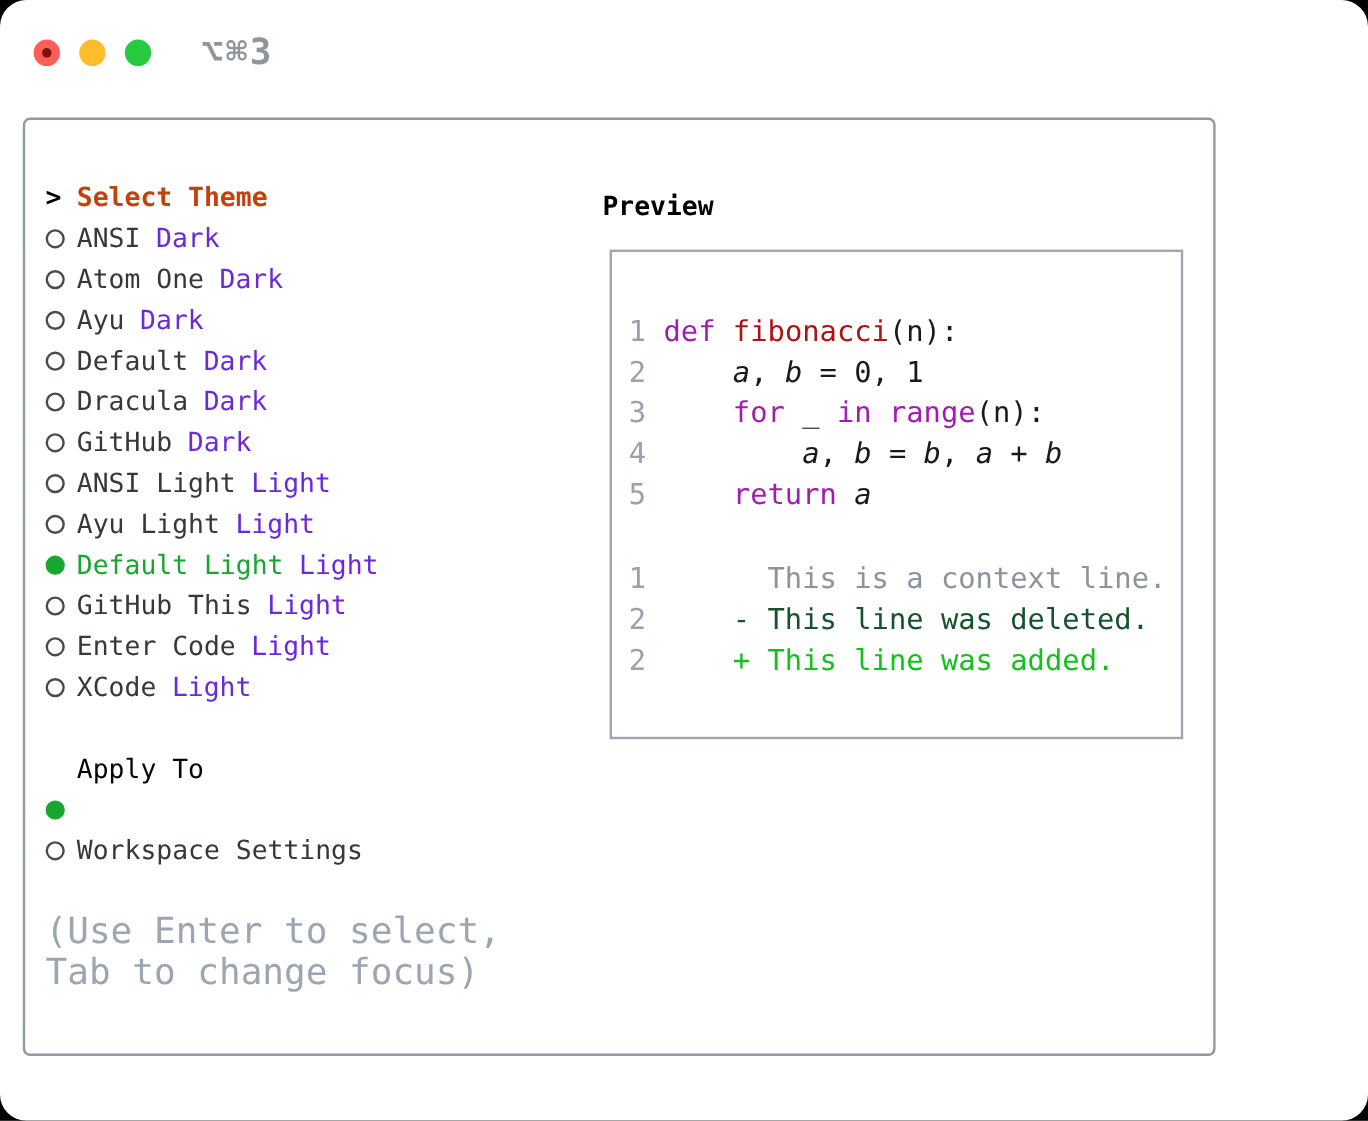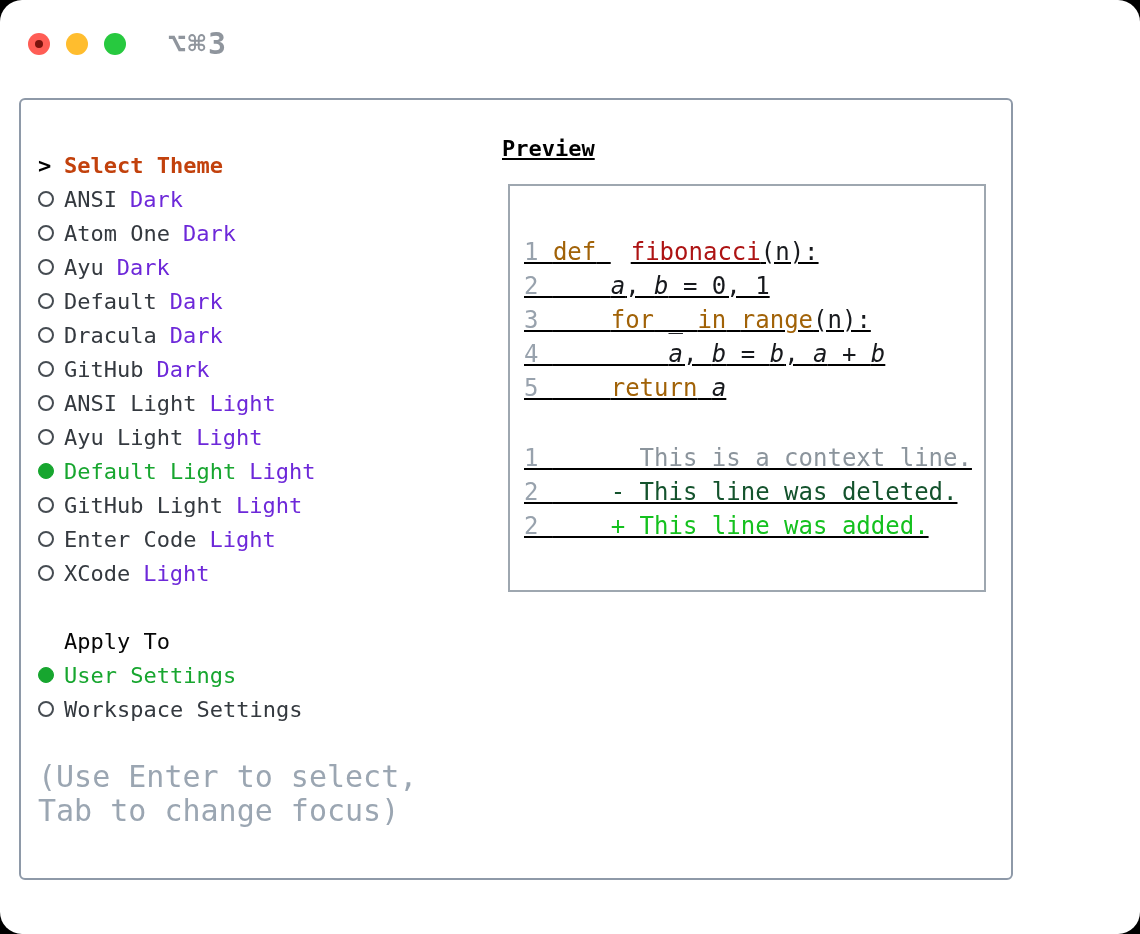--- a/index.html
+++ b/index.html
@@ -36,32 +36,32 @@
   .hdr2{color:#060606;}
   .circle{width:12px;height:12px;border:2px solid #464c52;border-radius:50%;box-sizing:content-box;}
   .circle.sel{width:14px;height:14px;border:1px solid #17a62f;background:#17a62f;}
   .item-name{color:#34393f;}
   .item-name.sel{color:#17a62f;}
   .item-suffix{color:#6d28d9;margin-left:13px;}
   .apply-block{margin-top:34px;}
   .hint{margin-top:34px;width:424px;font-size:30px;line-height:34px;color:#9ba6b2;}
 
   
-  .rightcol{position:absolute;left:481px;top:32px;text-decoration:underline;}
+  .rightcol{position:absolute;left:481px;top:56px;}
   .preview-title{height:34px;line-height:34px;font-size:22px;font-weight:bold;color:#000;}
   .preview-box{
     margin-left:6px;margin-top:18px;box-sizing:border-box;
     width:478px;height:408px;border:2px solid #9ea7b0;background:#fff;
     padding:49px 0 49px 14px;overflow:hidden;
   }
   .cline{height:34px;line-height:34px;font-size:24px;white-space:pre;}
   .diffgroup{margin-top:36px;}
   .ln{color:#98a2ad;}
-  .kw{color:#a16207;}
-  .fn{color:#ad1313;margin-left:20px;}
+  .kw{color:#a21caf;}
+  .fn{color:#ad1313;}
   .tx{color:#17191d;}
   .var{color:#17191d;font-style:italic;}
   .ctx{color:#8b949c;}
   .del{color:#14532d;}
   .add{color:#14c11e;}
 </style>
 </head>
 <body>
 
 <div class="window">
@@ -86,32 +86,32 @@
       <div id="theme-list">
           <div class="row"><span class="marker"><span class="circle"></span></span><span class="item-name">ANSI</span><span class="item-suffix">Dark</span></div>
           <div class="row"><span class="marker"><span class="circle"></span></span><span class="item-name">Atom One</span><span class="item-suffix">Dark</span></div>
           <div class="row"><span class="marker"><span class="circle"></span></span><span class="item-name">Ayu</span><span class="item-suffix">Dark</span></div>
           <div class="row"><span class="marker"><span class="circle"></span></span><span class="item-name">Default</span><span class="item-suffix">Dark</span></div>
           <div class="row"><span class="marker"><span class="circle"></span></span><span class="item-name">Dracula</span><span class="item-suffix">Dark</span></div>
           <div class="row"><span class="marker"><span class="circle"></span></span><span class="item-name">GitHub</span><span class="item-suffix">Dark</span></div>
           <div class="row"><span class="marker"><span class="circle"></span></span><span class="item-name">ANSI Light</span><span class="item-suffix">Light</span></div>
           <div class="row"><span class="marker"><span class="circle"></span></span><span class="item-name">Ayu Light</span><span class="item-suffix">Light</span></div>
           <div class="row"><span class="marker"><span class="circle sel"></span></span><span class="item-name sel">Default Light</span><span class="item-suffix">Light</span></div>
-          <div class="row"><span class="marker"><span class="circle"></span></span><span class="item-name">GitHub Light</span><span class="item-suffix">Light</span></div>
+          <div class="row"><span class="marker"><span class="circle"></span></span><span class="item-name">GitHub This</span><span class="item-suffix">Light</span></div>
           <div class="row"><span class="marker"><span class="circle"></span></span><span class="item-name">Enter Code</span><span class="item-suffix">Light</span></div>
           <div class="row"><span class="marker"><span class="circle"></span></span><span class="item-name">XCode</span><span class="item-suffix">Light</span></div>
         </div>
 
       <div class="apply-block">
         <div class="row">
           <span class="marker"></span>
           <span class="hdr2">Apply To</span>
         </div>
         <div id="apply-list">
-            <div class="row"><span class="marker"><span class="circle sel"></span></span><span class="item-name sel">User Settings</span></div>
+            <div class="row"><span class="marker"><span class="circle sel"></span></span></div>
             <div class="row"><span class="marker"><span class="circle"></span></span><span class="item-name">Workspace Settings</span></div>
           </div>
       </div>
 
       <div class="hint">(Use Enter to select, Tab to change focus)</div>
     </div>
 
     <div class="rightcol">
       <div class="preview-title">Preview</div>
       <div class="preview-box">

